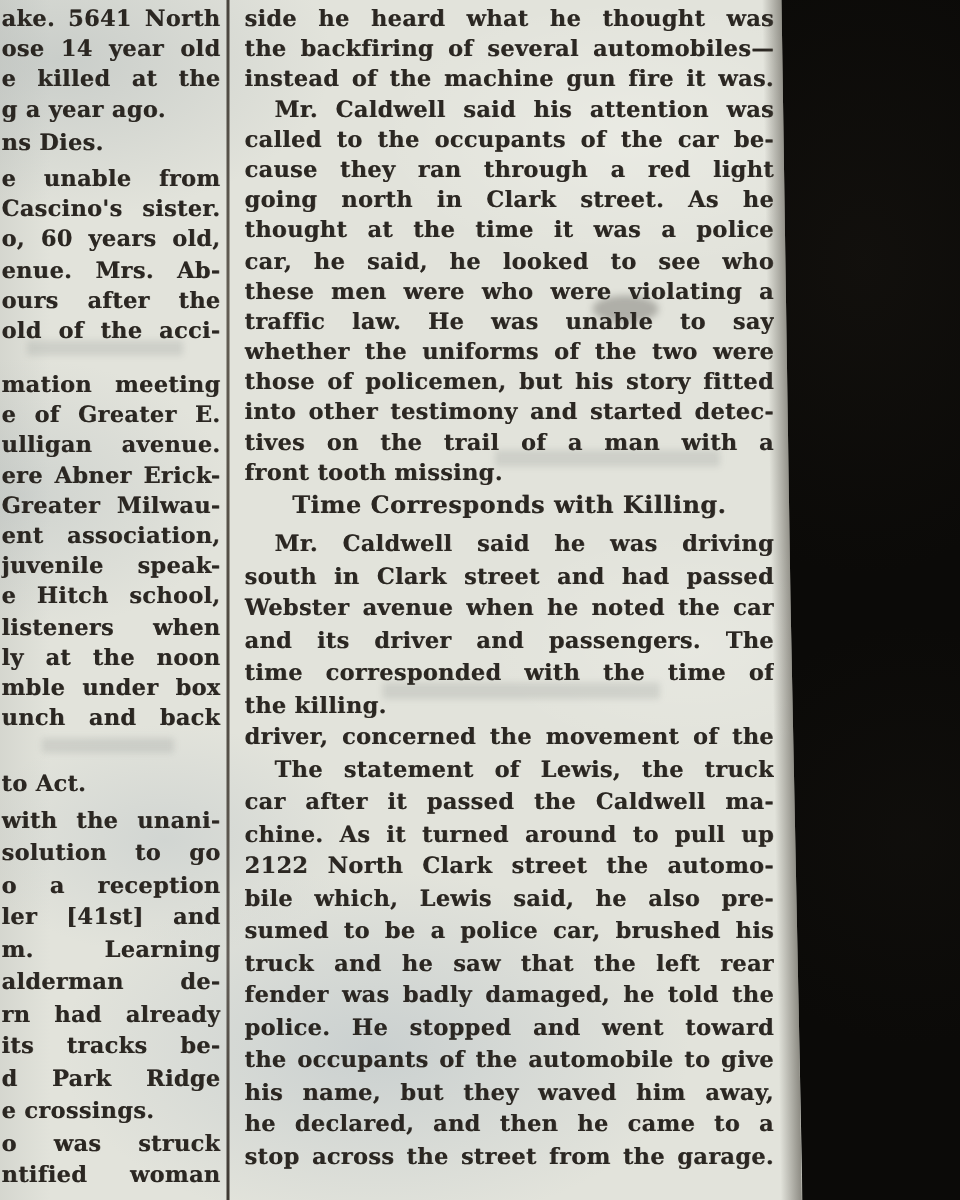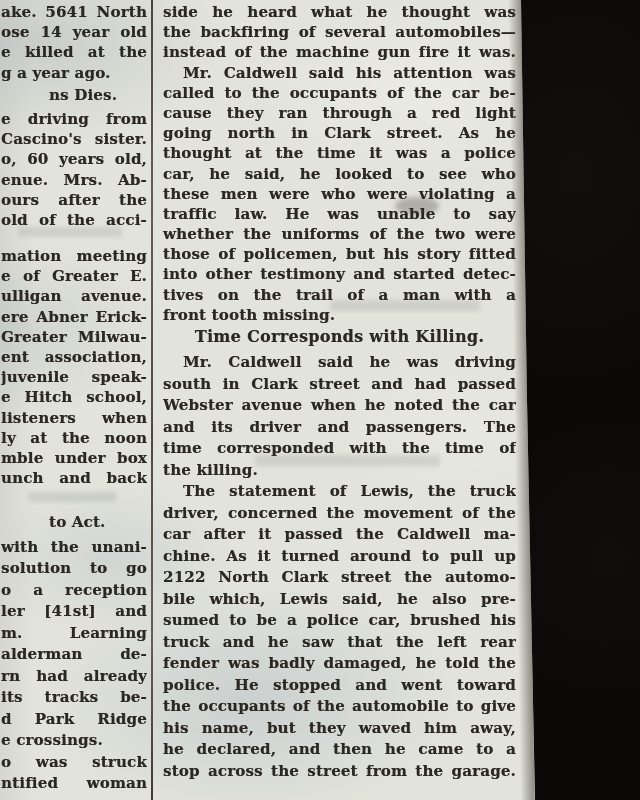--- a/index.html
+++ b/index.html
@@ -49,21 +49,21 @@
     text-align:justify;text-align-last:justify;
     text-shadow:.3px .3px .4px rgba(43,39,34,.55);
     white-space:normal;
   }
   .line.secB{line-height:21.5px;height:21.5px;}
   .line.l{text-align:center;text-align-last:left;}
   .line.h{text-align:left;text-align-last:left;}
   .line.hc{text-align:center;text-align-last:center;font-size:16px;letter-spacing:.3px;}
   .line.ind{padding-left:20px;}
   .mt2{margin-top:2px;}  .mt16{margin-top:16px;}  .mt24{margin-top:24px;}
-  .mb4{margin-bottom:4px;padding-left:48px;} .mb5{margin-bottom:5px;}
+  .mb4{margin-bottom:4px;} .mb5{margin-bottom:5px;}
   .ghost{position:absolute;background:rgba(88,94,92,.14);filter:blur(2.2px);border-radius:2px;}
   .g1{left:330px;top:300px;width:150px;height:11px;}
   .g2{left:255px;top:455px;width:185px;height:11px;}
   .g3{left:18px;top:227px;width:104px;height:10px;}
   .g4{left:28px;top:492px;width:88px;height:10px;}
   .blot{
     position:absolute;left:395px;top:197px;width:44px;height:18px;
     background:rgba(42,40,36,.28);filter:blur(2.5px);border-radius:50%;
   }
 </style>
@@ -71,21 +71,21 @@
 <body>
 
 <div class="photo">
   <div class="paper">
     <div class="col col-left">
         <div class="line j">ake. 5641 North</div>
         <div class="line j">ose 14 year old</div>
         <div class="line j">e killed at the</div>
         <div class="line l">g a year ago.</div>
         <div class="line h mt2 mb4">ns Dies.</div>
-        <div class="line j">e driving from</div>
+        <div class="line j">e unable from</div>
         <div class="line j">Cascino's sister.</div>
         <div class="line j">o, 60 years old,</div>
         <div class="line j">enue. Mrs. Ab-</div>
         <div class="line j">ours after the</div>
         <div class="line j">old of the acci-</div>
         <div class="line j mt16">mation meeting</div>
         <div class="line j">e of Greater E.</div>
         <div class="line j">ulligan avenue.</div>
         <div class="line j">ere Abner Erick-</div>
         <div class="line j">Greater Milwau-</div>
@@ -128,22 +128,22 @@
         <div class="line j">into other testimony and started detec-</div>
         <div class="line j">tives on the trail of a man with a</div>
         <div class="line l">front tooth missing.</div>
         <div class="line hc mt2 mb5">Time Corresponds with Killing.</div>
         <div class="line j ind secB">Mr. Caldwell said he was driving</div>
         <div class="line j secB">south in Clark street and had passed</div>
         <div class="line j secB">Webster avenue when he noted the car</div>
         <div class="line j secB">and its driver and passengers. The</div>
         <div class="line j secB">time corresponded with the time of</div>
         <div class="line l secB">the killing.</div>
+        <div class="line j secB">driver, concerned the movement of the</div>
         <div class="line j ind secB">The statement of Lewis, the truck</div>
-        <div class="line j secB">driver, concerned the movement of the</div>
         <div class="line j secB">car after it passed the Caldwell ma-</div>
         <div class="line j secB">chine. As it turned around to pull up</div>
         <div class="line j secB">2122 North Clark street the automo-</div>
         <div class="line j secB">bile which, Lewis said, he also pre-</div>
         <div class="line j secB">sumed to be a police car, brushed his</div>
         <div class="line j secB">truck and he saw that the left rear</div>
         <div class="line j secB">fender was badly damaged, he told the</div>
         <div class="line j secB">police. He stopped and went toward</div>
         <div class="line j secB">the occupants of the automobile to give</div>
         <div class="line j secB">his name, but they waved him away,</div>

